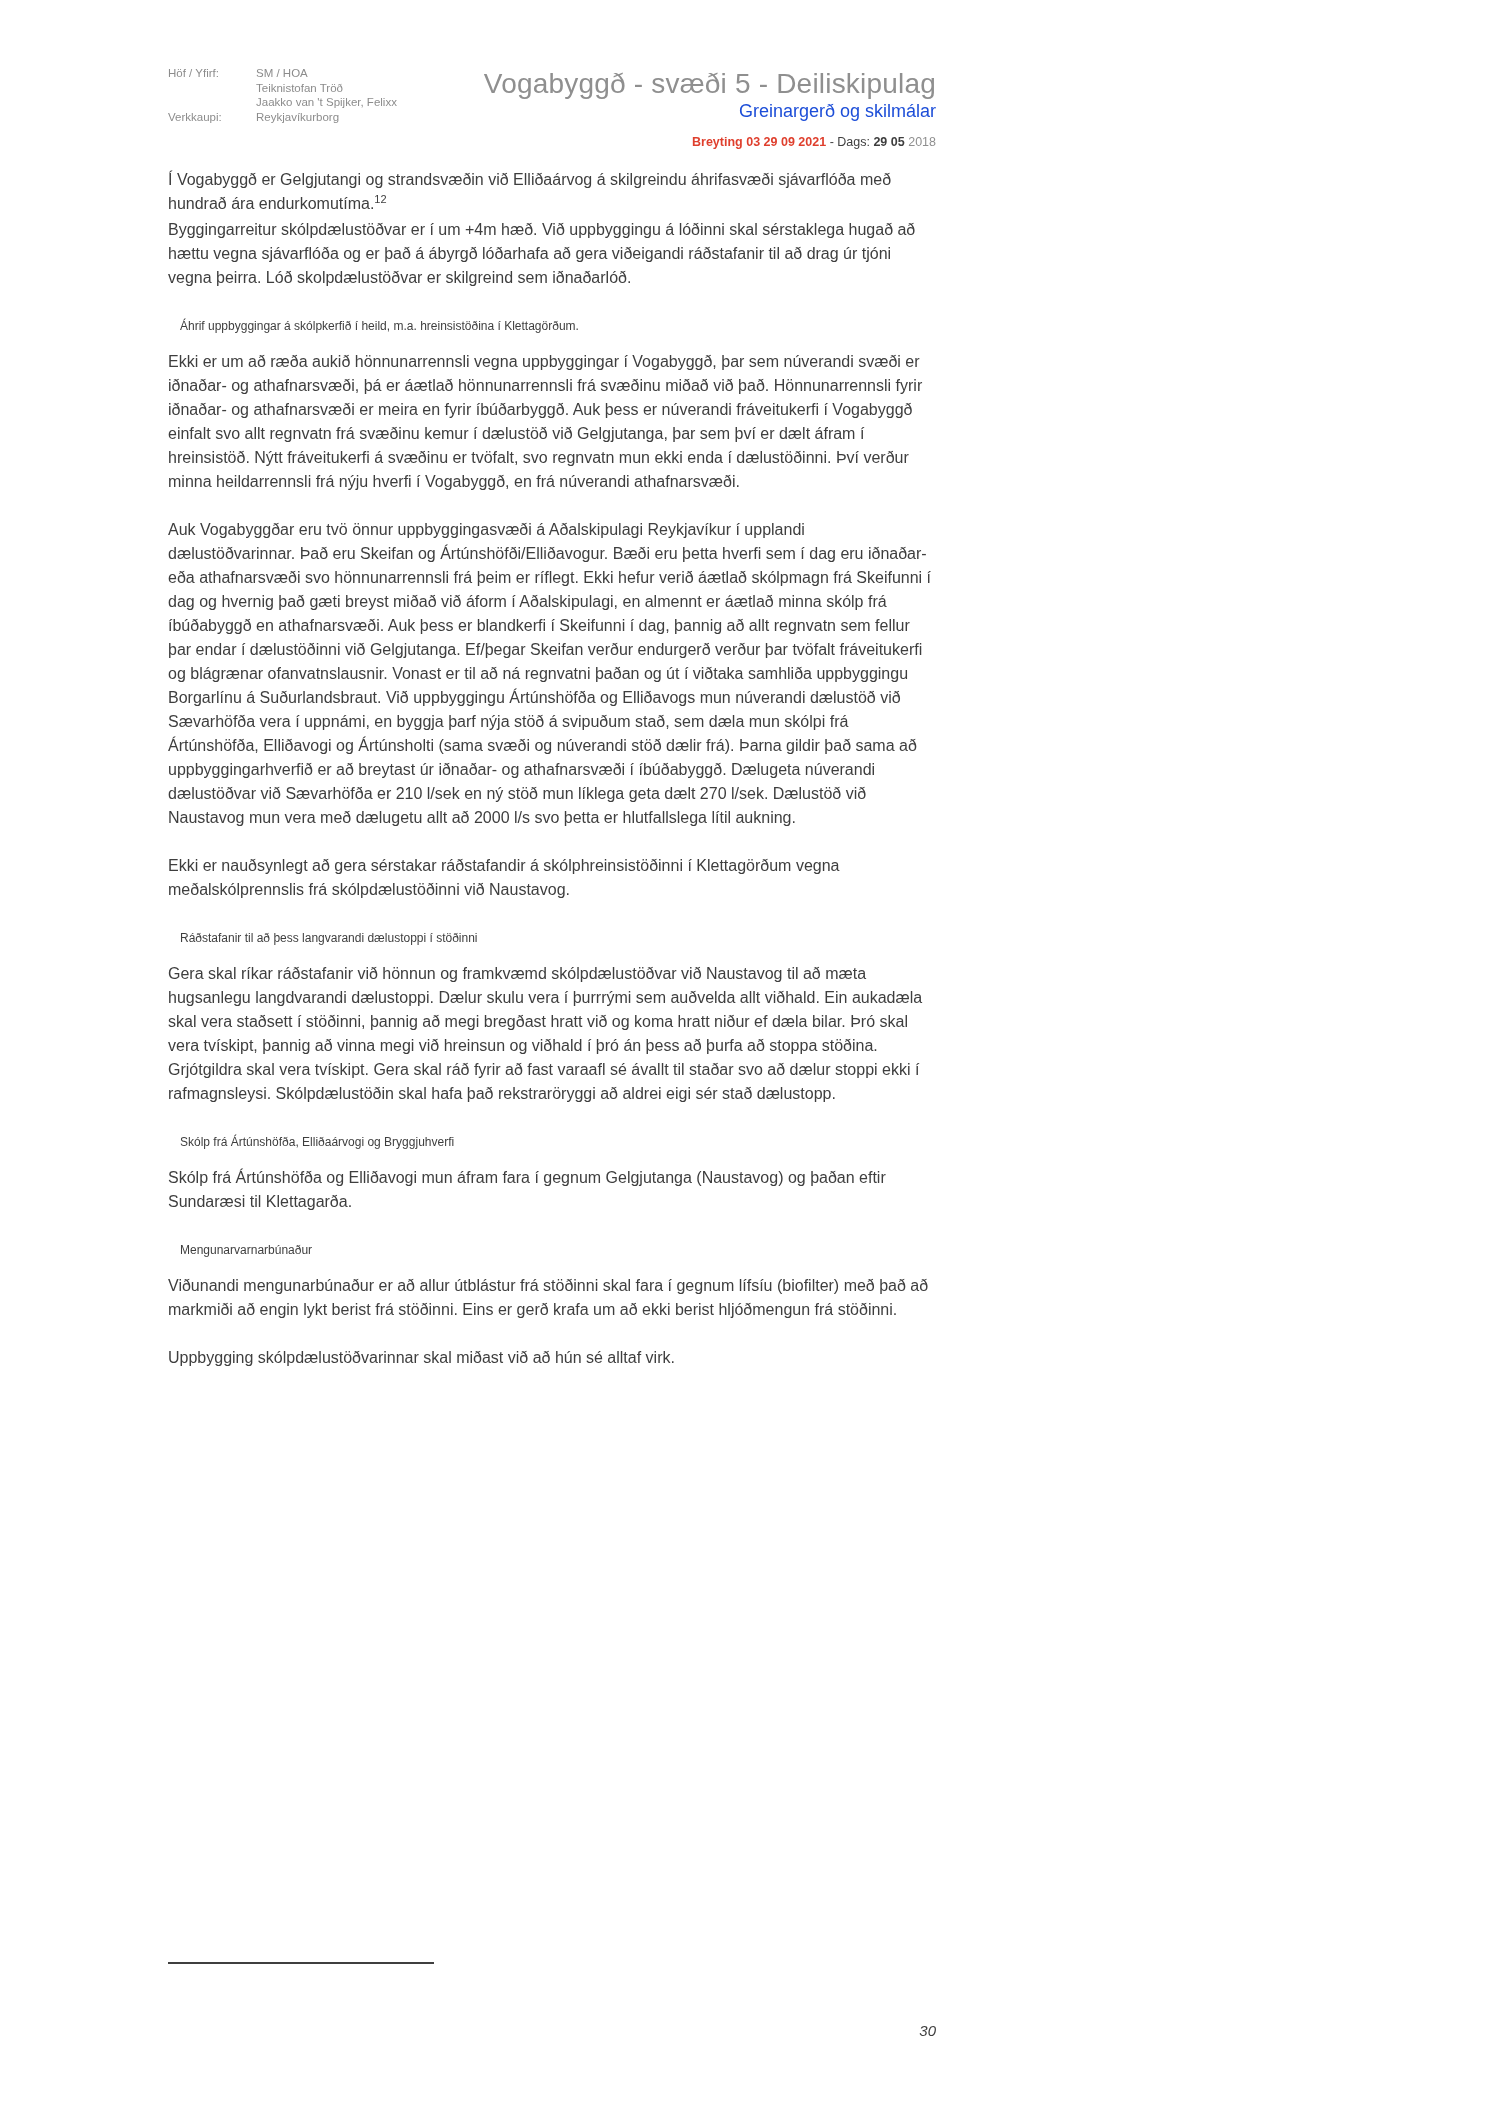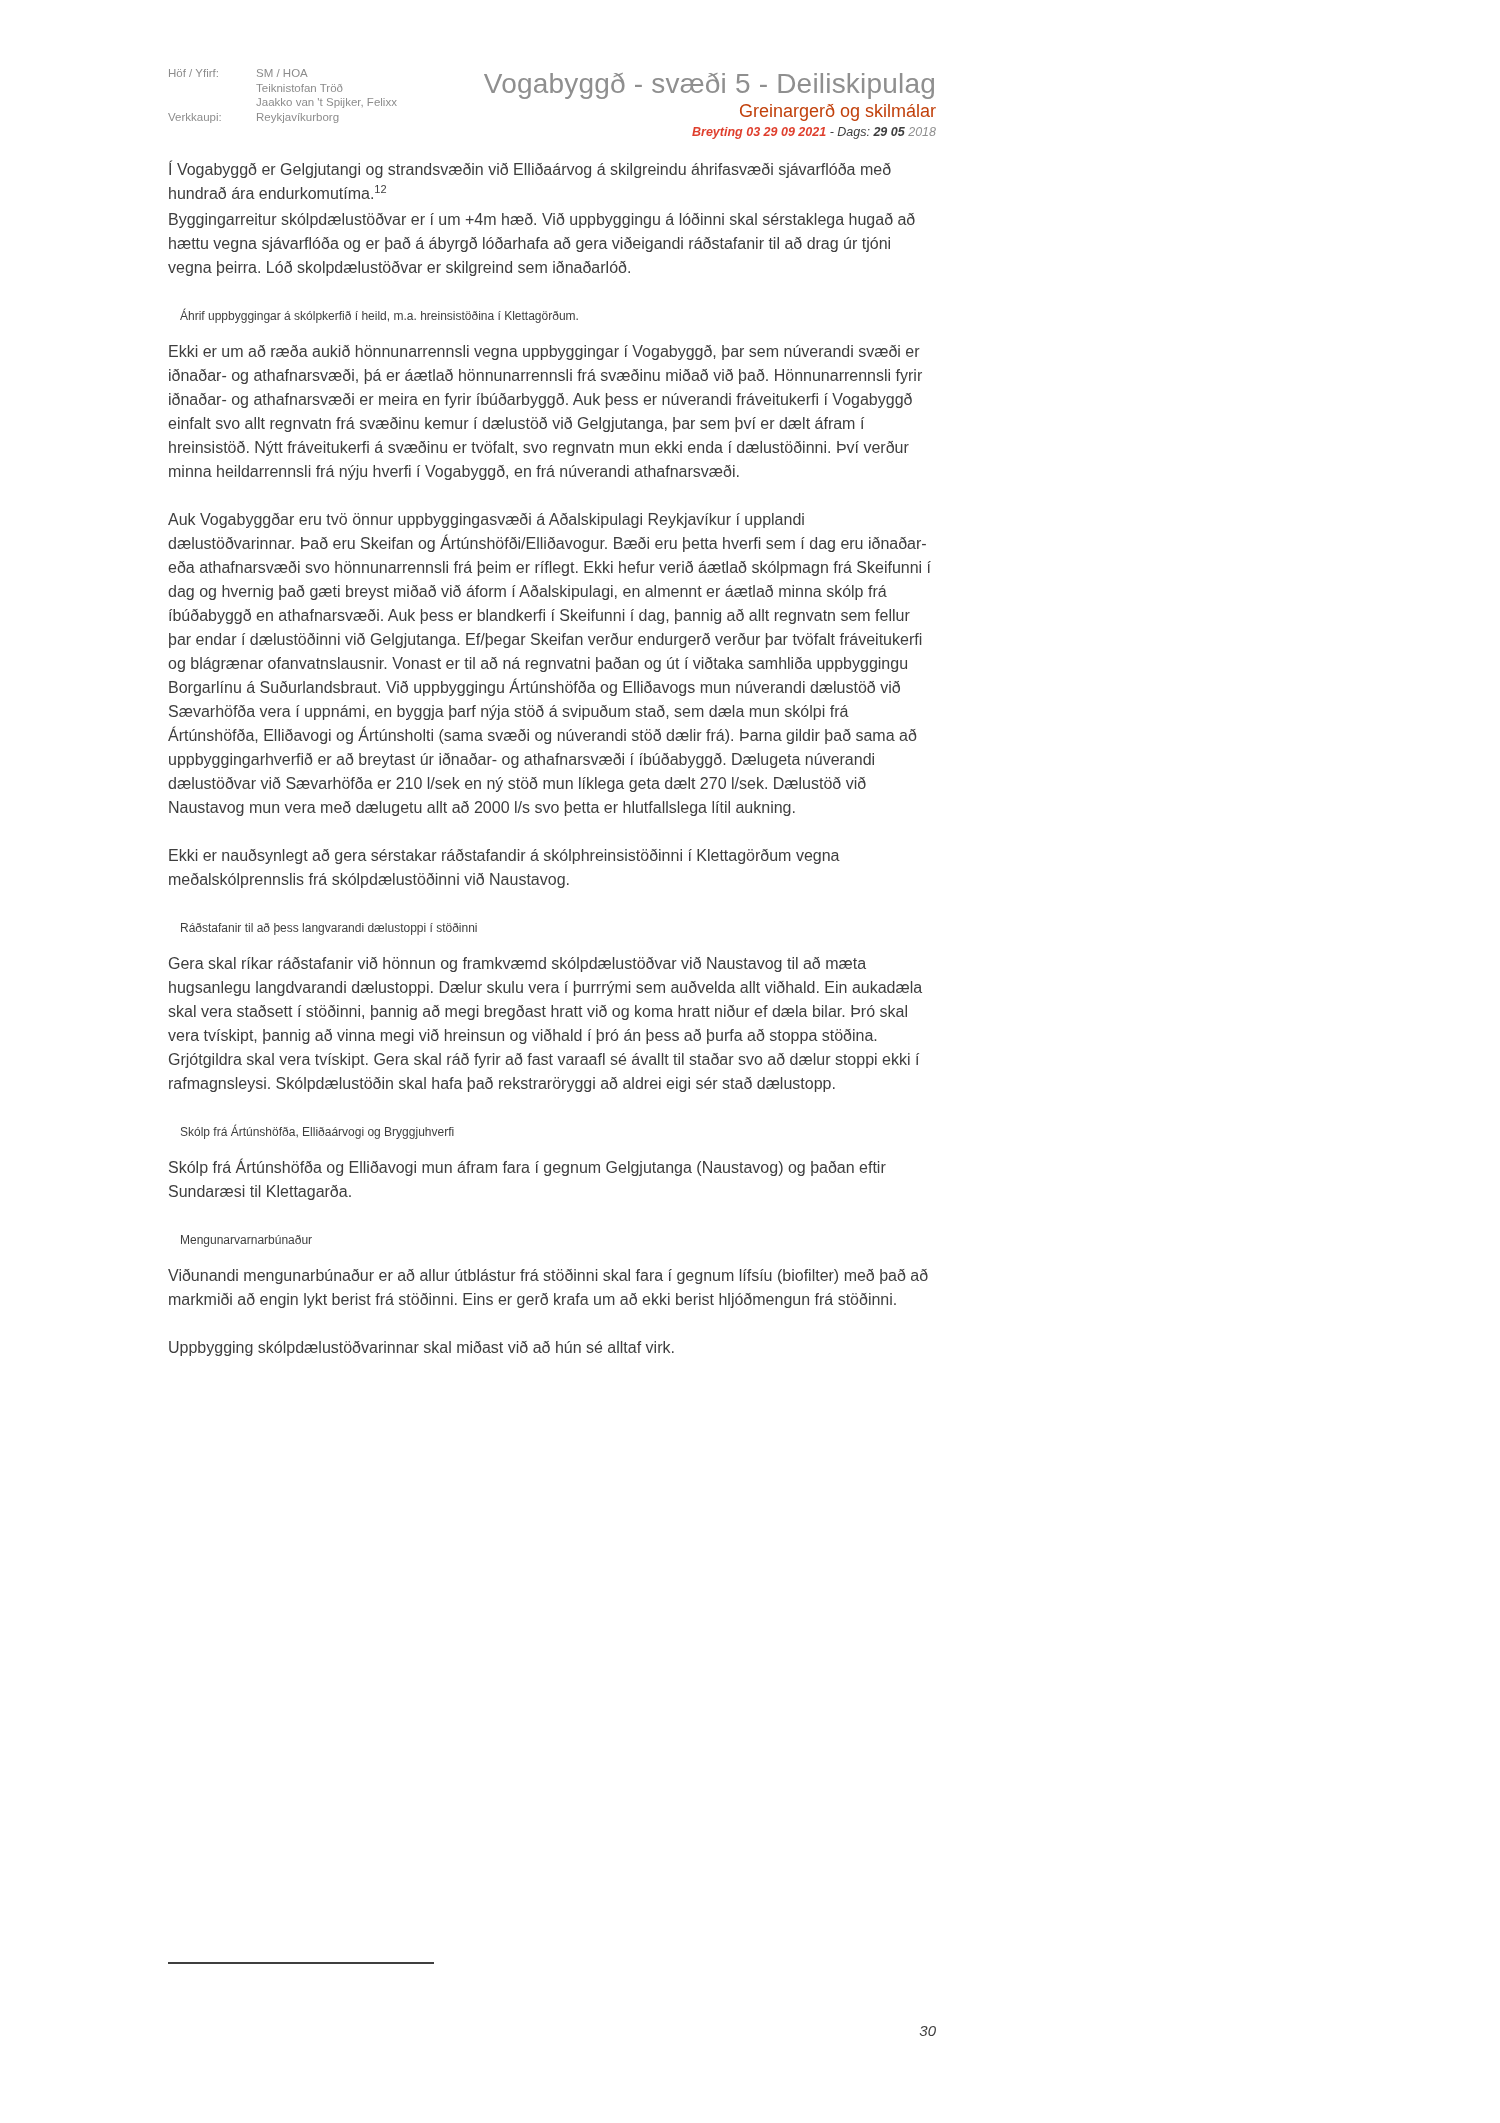--- a/index.html
+++ b/index.html
@@ -32,22 +32,22 @@
   .meta-label { width: 88px; flex: 0 0 88px; }
   .meta-value { white-space: nowrap; }
   .head-right { text-align: right; flex: 1; padding-top: 2px; }
   .doc-title {
     font-size: 28px;
     line-height: 31px;
     color: #8f8f8f;
     font-weight: 400;
     letter-spacing: 0.2px;
   }
-  .doc-subtitle { font-size: 18px; line-height: 21px; color: #c2410c; margin-top: 2px; }
-  .dateline { font-size: 12.5px; line-height: 16px; margin-top: 2px; color: #8f8f8f; font-style: italic; }
+  .doc-subtitle { font-size: 18px; line-height: 21px; color: #1d4ed8; margin-top: 2px; }
+  .dateline { font-size: 12.5px; line-height: 16px; margin-top: 12px; color: #8f8f8f; }
   .red { color: #df3f2d; }
   .dark { color: #3e3e3e; }
   .bold { font-weight: 700; }
   
   .doc-body { margin-top: 18px; font-size: 16px; line-height: 24px; color: #3e3e3e; }
   .p { margin: 0 0 24px 0; }
   .p-tight { margin: 0 0 2px 0; }
   h3.heading { font-size: 12px; line-height: 24px; font-weight: 400; margin: 12px; }
   sup.fnref { font-size: 11px; line-height: 0; vertical-align: 6px; }
   

